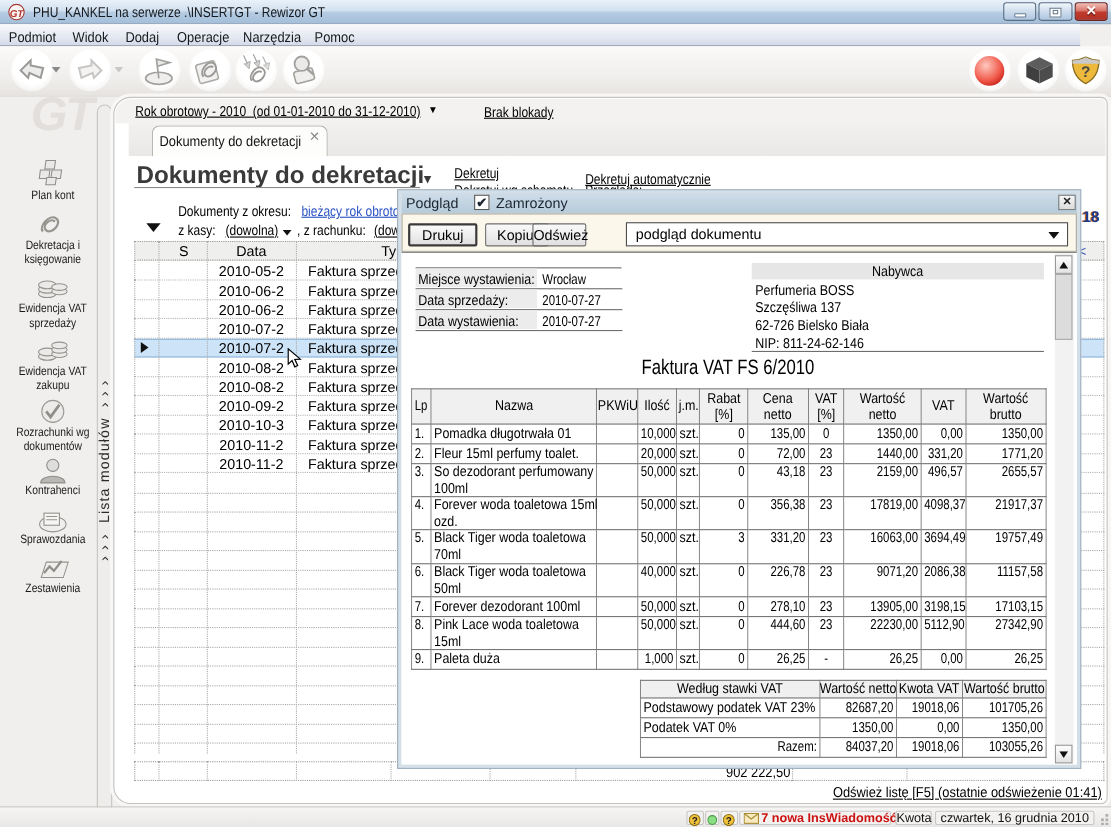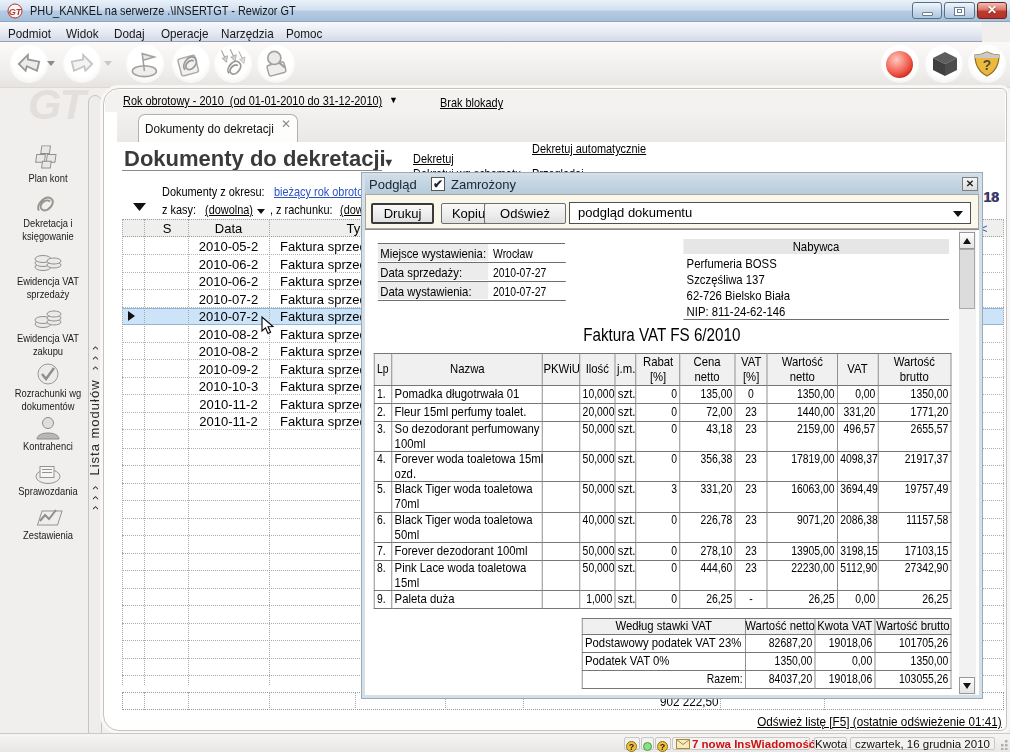--- a/index.html
+++ b/index.html
@@ -185,21 +185,21 @@
 <div class="ab" style="left:123px;top:93px;font-size:13px;white-space:nowrap"><span class="tx"><span class="link">Rok obrotowy - 2010&nbsp;&nbsp;(od 01-01-2010 do 31-12-2010)</span></span><span class="ab" style="left:266px;top:2px;font-size:9px">▼</span></div>
 <div class="ab" style="left:440px;top:93px"><span class="tx link">Brak blokady</span></div>
 <div class="ab" style="left:117px;top:112px;width:888px;height:30px;background:linear-gradient(#f3f1ef,#eae8e6)"></div>
 <div class="ab" style="left:138px;top:114px;width:160px;height:29px;background:#fdfdfc;border:1px solid #b3b0ad;border-bottom:none;border-radius:7px 7px 0 0"></div>
 <div class="ab" style="left:145px;top:121px;font-size:13px;color:#111;white-space:nowrap"><span class="tx9">Dokumenty do dekretacji</span></div>
 <div class="ab" style="left:281px;top:117px;font-size:12px;color:#8a8a8a">✕</div>
 <div class="ab" style="left:117px;top:142px;width:888px;height:582px;background:#fff"></div>
 <div class="ab" style="left:124px;top:146px;font-size:22px;font-weight:bold;color:#3a3a3a;white-space:nowrap">Dokumenty do dekretacji<span style="font-size:12px">▾</span></div>
 <div class="ab" style="left:122px;top:170px;width:260px;border-top:1px solid #8a8a8a"></div>
 <div class="ab" style="left:413px;top:149px"><span class="tx link">Dekretuj</span></div>
-<div class="ab" style="left:532px;top:139px"><span class="tx link">Dekretuj automatycznie</span></div>
+<div class="ab" style="left:532px;top:154px"><span class="tx link">Dekretuj automatycznie</span></div>
 <div class="ab" style="left:413px;top:164px"><span class="tx link">Dekretuj wg schematu</span></div>
 <div class="ab" style="left:532px;top:164px"><span class="tx link">Przeglądaj</span></div>
 <svg class="ab" style="left:133px;top:202px" width="14" height="10">
     <polygon points="0,1 13,1 6.5,9" fill="#111"></polygon>
   </svg>
 <div class="ab" style="left:162px;top:184px;font-size:13px"><span class="tx">Dokumenty z okresu:</span></div>
 <div class="ab" style="left:274px;top:184px;font-size:13px"><span class="tx blink">bieżący rok obrotowy</span></div>
 <div class="ab" style="left:162px;top:202px;font-size:13px"><span class="tx">z kasy:</span></div>
 <div class="ab" style="left:205px;top:202px;font-size:13px"><span class="tx u">(dowolna)</span></div>
 <svg class="ab" style="left:257px;top:208px" width="9" height="7">
@@ -284,21 +284,21 @@
 <div class="ab dlg"></div>
 <div class="ab" style="left:365px;top:175px;width:614px;height:19px;background:linear-gradient(#cfdde8,#b6cbdb);font-size:13px;color:#1c2530">
  <span class="ab" style="left:4px;top:2px">Podgląd</span>
  <div class="ab" style="left:66px;top:2px;width:14px;height:14px;background:#fff;border:1px solid #565656;font-weight:bold;font-size:12px;line-height:13px;text-align:center">✔</div>
  <span class="ab" style="left:86px;top:2px">Zamrożony</span>
  <div class="ab" style="left:597px;top:2px;width:16px;height:14px;background:linear-gradient(#f6f6f6,#dcdcdc);border:1px solid #7e7e7e;font-size:10px;font-weight:bold;text-align:center;line-height:12px;color:#222">✕</div>
 </div>
 <div class="ab" style="left:365px;top:194px;width:614px;height:35px;background:#fbf7ea;border:1px solid #aaa89e"></div>
 <div class="btn" style="left:371px;top:203px;width:63px;border:2px solid #3a3a3a;line-height:17px">Drukuj</div>
 <div class="btn" style="left:441px;top:203px;width:58px">Kopiuj</div>
-<div class="btn" style="left:484px;top:203px;width:82px">Odśwież</div>
+<div class="btn" style="left:484px;top:203px;width:49px">Odśwież</div>
 <div class="ab" style="left:569px;top:202px;width:402px;height:22px;background:#fff;border:1px solid #4f4f4f;font-size:13px;line-height:20px"><span style="padding-left:8px">podgląd dokumentu</span><svg class="ab" style="right:6px;top:7px" width="11" height="8">
       <polygon points="0,1 10,1 5,7" fill="#111"></polygon>
     </svg></div>
 <div class="ab" style="left:365px;top:229px;width:614px;height:466px;background:#fff;border-top:1px solid #8a8a8a"></div>
 
 <div class="ab" style="left:959px;top:230px;width:17px;height:465px;background:#f2f2f2"></div>
 <div class="ab" style="left:959px;top:232px;width:16px;height:17px;background:linear-gradient(#fdfdfd,#e3e3e3);border:1px solid #999">
     <svg class="ab" style="left:3px;top:5px" width="9" height="7">
       <polygon points="0,6 8,6 4,0" fill="#111"></polygon>
     </svg>

